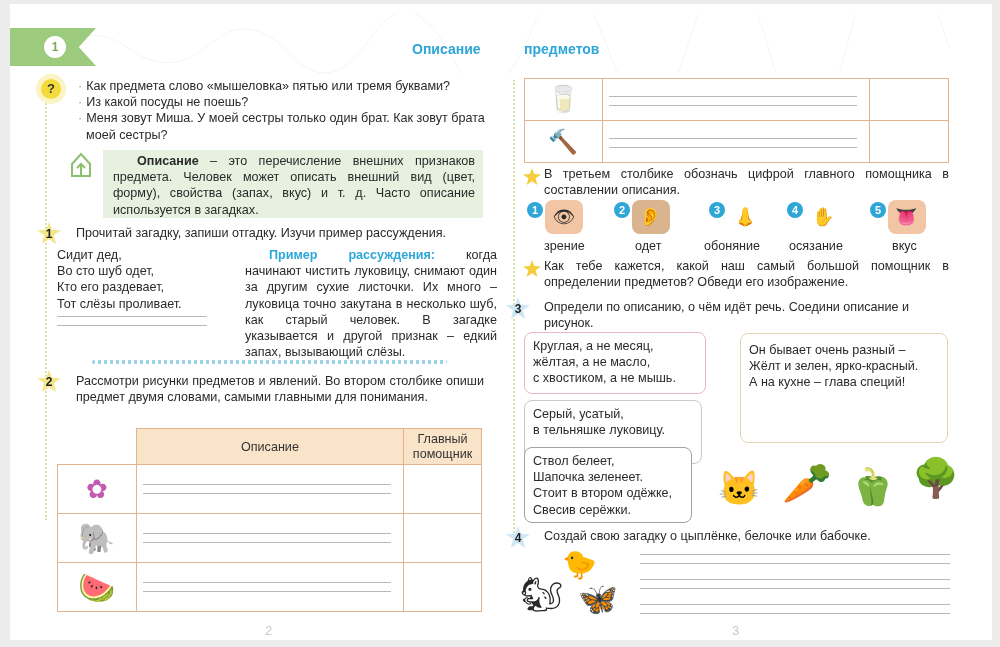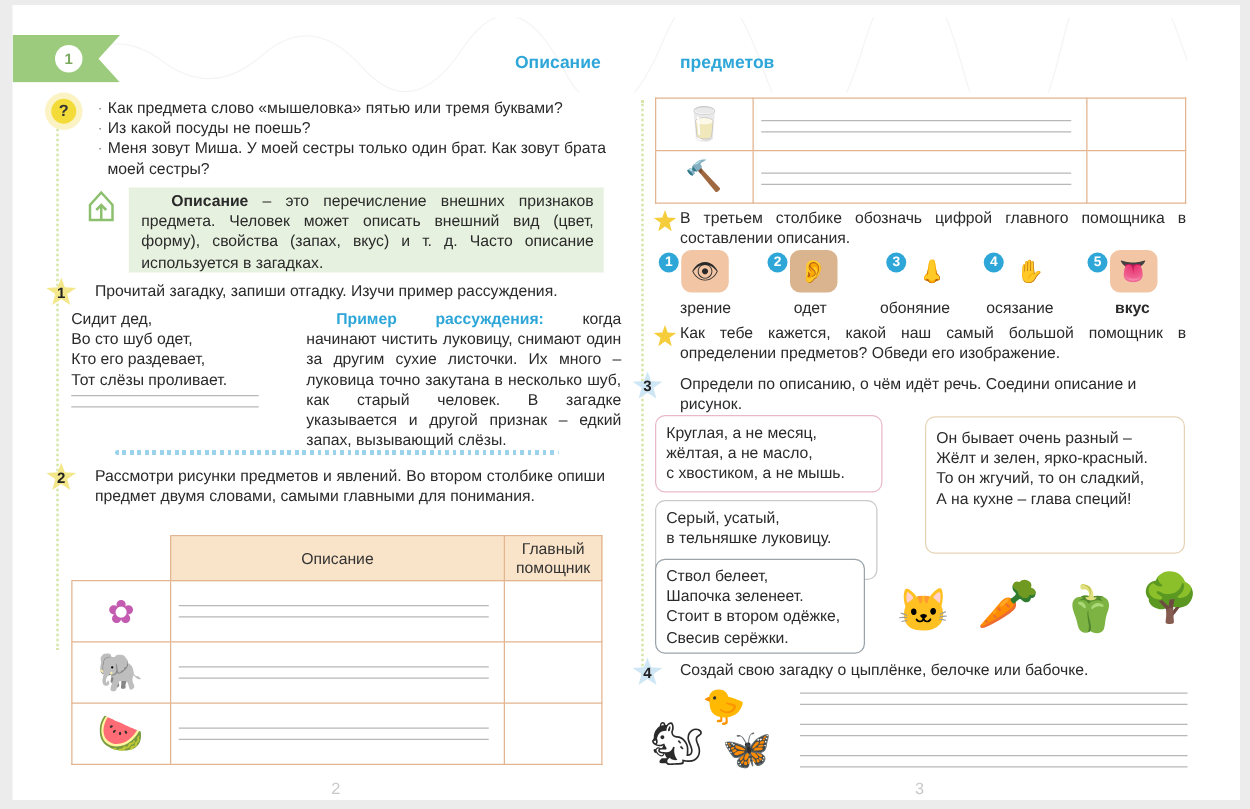--- a/index.html
+++ b/index.html
@@ -41,21 +41,21 @@
 
 <div class="sheet">
   <svg class="bg-doodle abs" viewBox="0 0 900 60">
     <path d="M0 40 Q40 5 80 35 T160 30 T240 40 T320 25 T400 40 T480 20 T560 40 T640 25 T720 40 T800 20 T900 35" stroke="#aaa" fill="none"></path>
   </svg>
 </div>
 
 <div class="abs tag"></div>
 <div class="abs tag-num">1</div>
 <div class="abs title" style="left:412px;top:41px;">Описание</div>
-<div class="abs title" style="left:524px;top:41px;margin-left:20px;">предметов</div>
+<div class="abs title" style="left:524px;top:41px;">предметов</div>
 
 <div class="abs dots-v" style="left:45px;top:100px;height:420px;"></div>
 <div class="abs dots-v" style="left:513px;top:80px;height:460px;"></div>
 
 <div class="abs sun">?</div>
 <div class="abs t" style="left:78px;top:78px;width:410px;">
   <div class="bullet">Как предмета слово «мышеловка» пятью или тремя буквами?</div>
   <div class="bullet">Из какой посуды не поешь?</div>
   <div class="bullet" style="padding-left:8px;text-indent:-8px;">Меня зовут Миша. У моей сестры только один брат. Как зовут брата моей сестры?</div>
 </div>
@@ -177,21 +177,21 @@
   <div class="abs sense-num" style="left:182px;top:2px;">3</div>
   <div class="abs sense-img" style="left:200px;top:0;background:transparent;">👃</div>
   <div class="abs t" style="left:177px;top:38px;">обоняние</div>
 
   <div class="abs sense-num" style="left:260px;top:2px;">4</div>
   <div class="abs sense-img" style="left:278px;top:0;background:transparent;">✋</div>
   <div class="abs t" style="left:262px;top:38px;">осязание</div>
 
   <div class="abs sense-num" style="left:343px;top:2px;">5</div>
   <div class="abs sense-img" style="left:361px;top:0;">👅</div>
-  <div class="abs t" style="left:365px;top:38px;font-weight:bold;">вкус</div>
+  <div class="abs t" style="left:365px;top:38px;">вкус</div>
 </div>
 
 <div class="abs star small" style="left:523px;top:260px;"></div>
 <div class="abs t" style="left:544px;top:258px;width:405px;text-align:justify;">Как тебе кажется, какой наш самый большой помощник в определении предметов? Обведи его изображение.</div>
 
 <div class="abs star blue" style="left:506px;top:297px;">3</div>
 <div class="abs t" style="left:544px;top:299px;width:405px;">Определи по описанию, о чём идёт речь. Соедини описание и рисунок.</div>
 
 <div class="abs riddle pink t" style="left:524px;top:332px;width:182px;height:62px;">
   <div>Круглая, а не месяц,</div>
@@ -204,21 +204,20 @@
 </div>
 <div class="abs riddle gray t" style="left:524px;top:447px;width:168px;height:76px;">
   <div>Ствол белеет,</div>
   <div>Шапочка зеленеет.</div>
   <div>Стоит в втором одёжке,</div>
   <div>Свесив серёжки.</div>
 </div>
 <div class="abs riddle beige t" style="left:740px;top:333px;width:208px;height:110px;padding-top:8px;">
   <div>Он бывает очень разный –</div>
   <div>Жёлт и зелен, ярко-красный.</div>
-  <div>То он жгучий, то он сладкий,</div>
   <div>А на кухне – глава специй!</div>
 </div>
 
 <div class="abs" style="left:718px;top:468px;font-size:34px;">🐱</div>
 <div class="abs" style="left:782px;top:460px;font-size:40px;">🥕</div>
 <div class="abs" style="left:850px;top:466px;font-size:36px;">🫑</div>
 <div class="abs" style="left:912px;top:456px;font-size:38px;">🌳</div>
 
 <div class="abs star blue" style="left:506px;top:526px;">4</div>
 <div class="abs t" style="left:544px;top:528px;">Создай свою загадку о цыплёнке, белочке или бабочке.</div>

